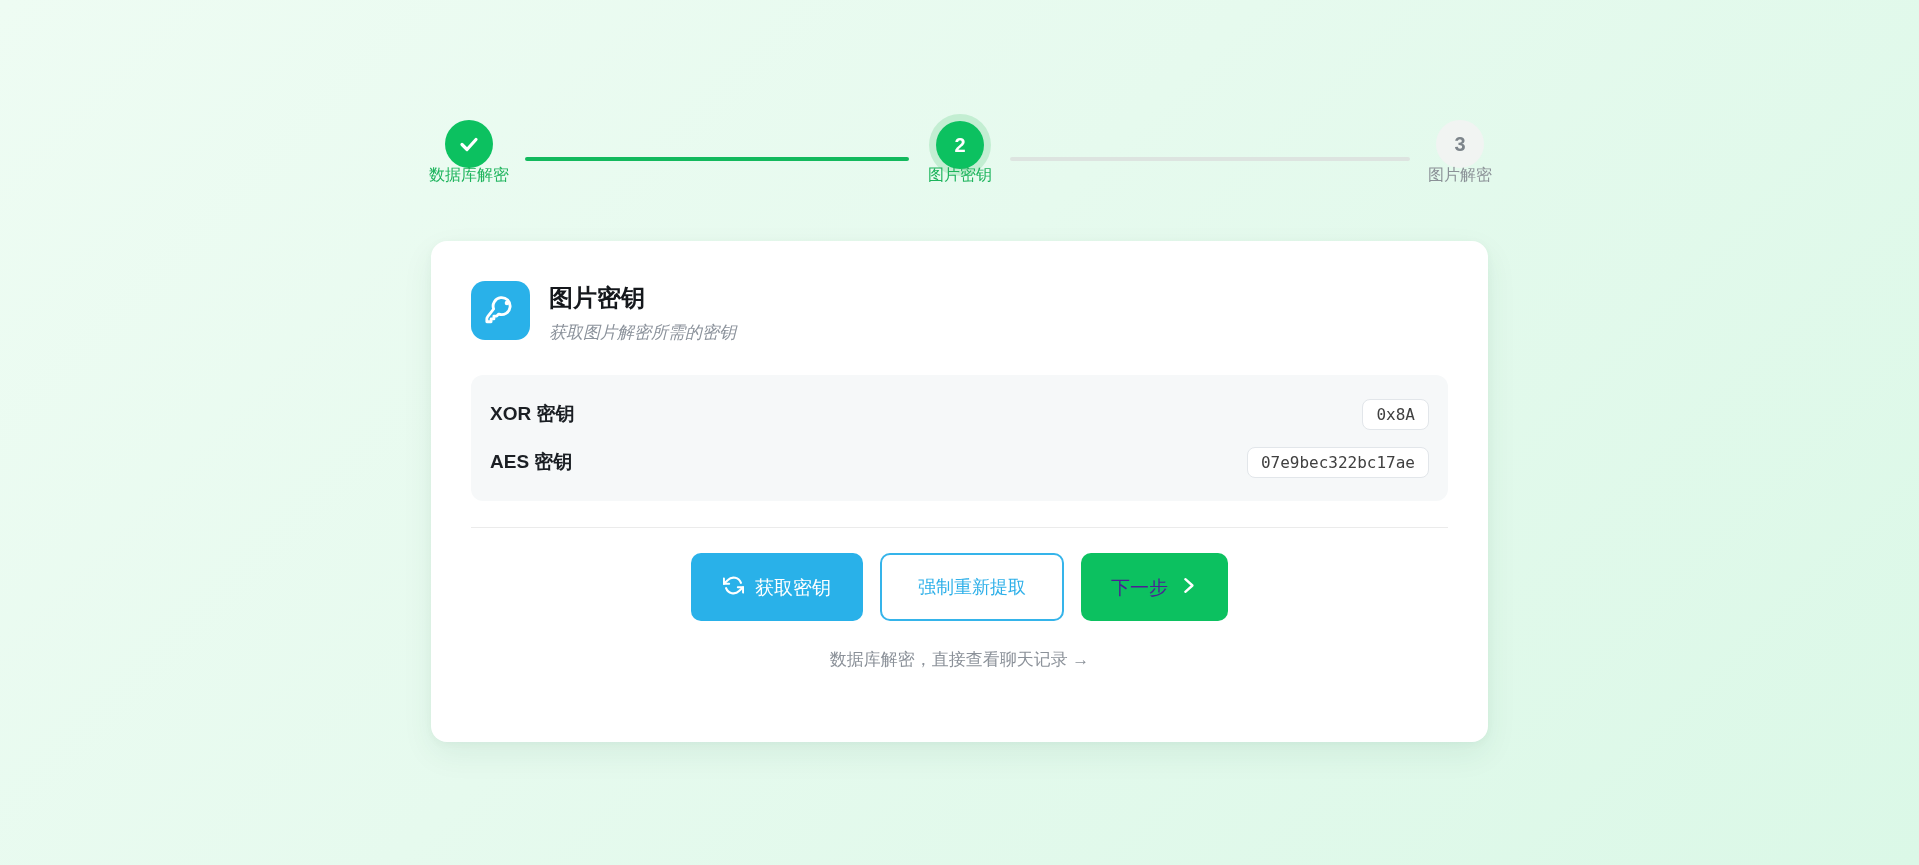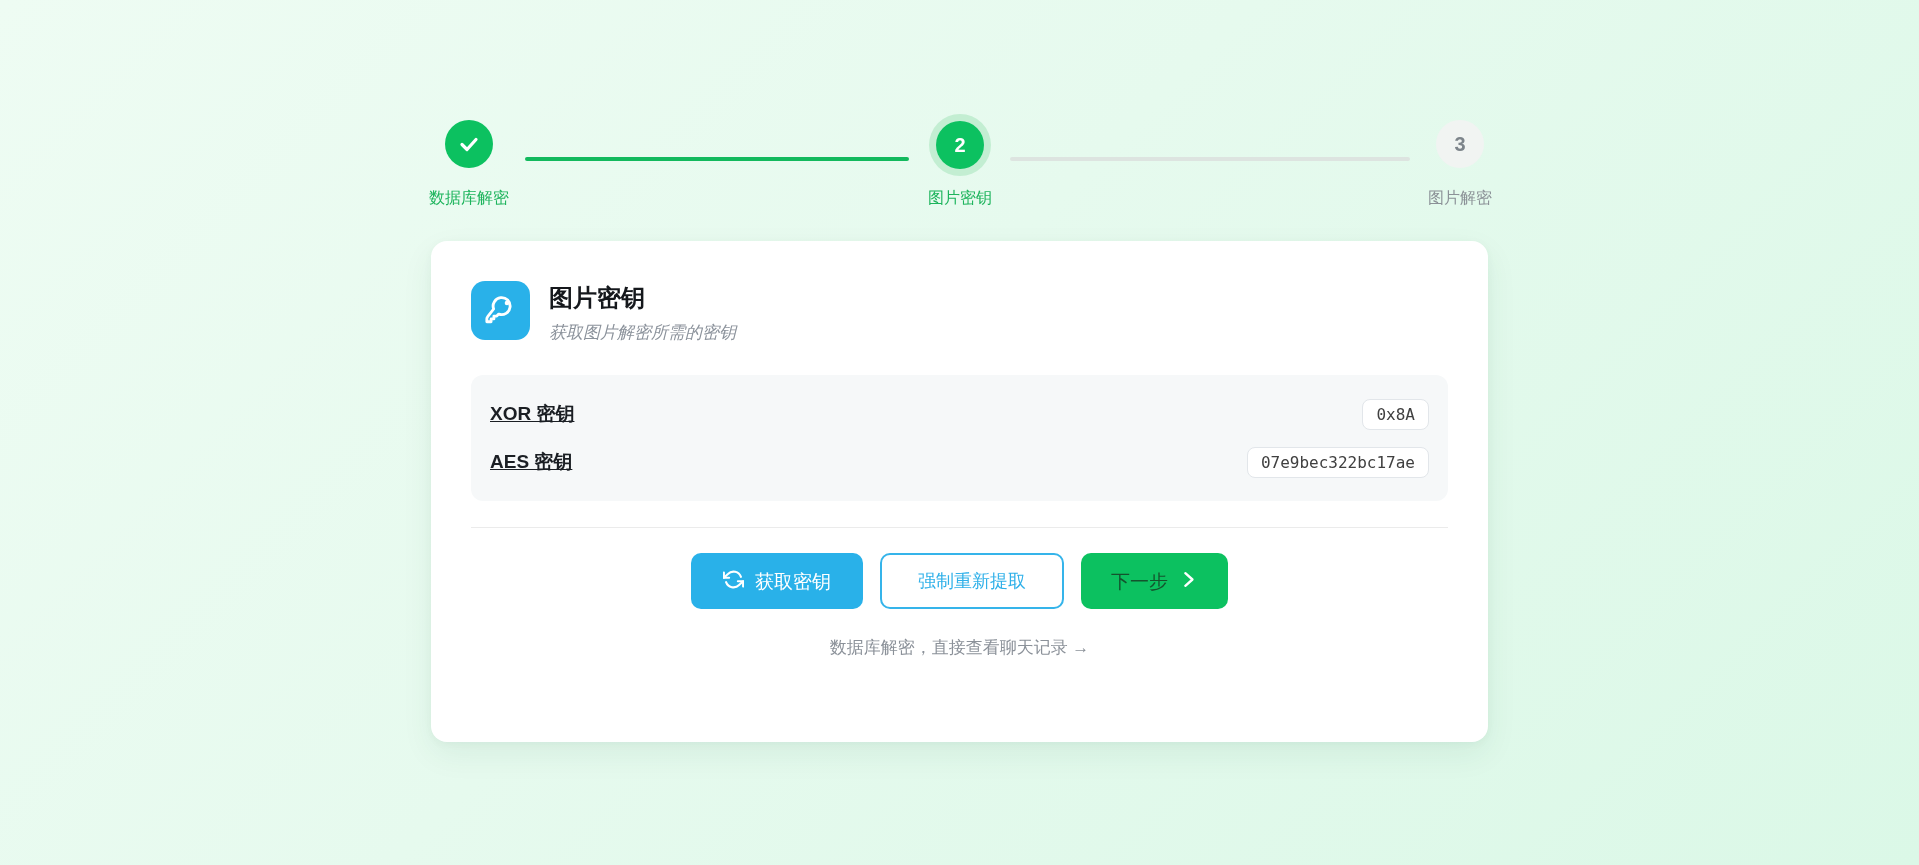--- a/index.html
+++ b/index.html
@@ -16,21 +16,21 @@
   .step-circle {
     position: absolute; top: 120px; width: 48px; height: 48px; border-radius: 50%;
     display: flex; align-items: center; justify-content: center;
     transform: translateX(-50%);
     font-weight: 700; font-size: 20px;
   }
   .step-circle.completed { background: #0cc160; color: #fff; }
   .step-circle.current   { background: #0cc160; color: #fff; box-shadow: 0 0 0 7px #c3eed2; top: 121px; }
   .step-circle.upcoming  { background: #f1f4f2; color: #7c848a; }
   .step-label {
-    position: absolute; top: 188px; transform: translateX(-50%);
+    position: absolute; top: 165px; transform: translateX(-50%);
     font-size: 16px; white-space: nowrap;
   }
   .step-label.active   { color: #1db45c; }
   .step-label.inactive { color: #8b9197; }
   .connector { position: absolute; top: 157px; height: 3.5px; border-radius: 2px; }
   .connector.done    { left: 525px;  width: 384px; background: #12b95d; }
   .connector.pending { left: 1010px; width: 400px; background: #dde4e0; }
   .check-icon svg { display: block; }
 
   
@@ -46,42 +46,42 @@
     display: flex; align-items: center; justify-content: center; flex: none;
   }
   .card-title { font-size: 24px; font-weight: 700; color: #15181c; margin-top: 1px; }
   .card-subtitle { font-size: 17px; color: #8b929b; margin-top: 7px; font-style: italic; }
 
   .kv-panel {
     margin-top: 31px; background: #f6f8f9; border-radius: 12px;
     padding: 15px 19px; height: 126px;
   }
   .kv-row { display: flex; align-items: center; justify-content: space-between; height: 48px; }
-  .kv-label { font-size: 19px; font-weight: 600; color: #1b1f24; text-decoration: underline; }
+  .kv-label { font-size: 19px; font-weight: 600; color: #1b1f24; }
   .kv-value {
     font-family: "DejaVu Sans Mono", "Liberation Mono", monospace;
     font-size: 16px; color: #404040; background: #ffffff;
     border: 1px solid #e2e6ea; border-radius: 8px; padding: 5px 13px;
   }
 
   .status-row { margin-top: 24px; display: flex; align-items: center; gap: 12px; }
   .status-row .txt { font-size: 17px; color: #8f959c; }
   .info-icon { display: flex; flex: none; }
 
   .divider { margin-top: 26px; height: 1px; background: #ebebeb; }
 
   .actions { margin-top: 25px; display: flex; justify-content: center; align-items: center; gap: 17px; }
   .btn {
-    height: 56px; border-radius: 10px; border: none; cursor: pointer;
+    height: 68px; border-radius: 10px; border: none; cursor: pointer;
     display: inline-flex; align-items: center; justify-content: center; gap: 11px;
     font-family: inherit; font-size: 19px; line-height: 1;
   }
   .btn-blue    { background: #29b1e9; color: #ffffff; padding: 0 32px; }
   .btn-outline { background: #ffffff; color: #2fb0e9; border: 2px solid #35b4ea; padding: 16px 36px; font-size: 18px; }
-  .btn-green   { background: #0cc160; color: #14532d; padding: 0 30px; }
+  .btn-green   { background: #0cc160; color: #4c1d95; padding: 0 30px; }
 
   .skip-link {
     margin-top: 27px; text-align: center; font-size: 17px; color: #8b9199;
     cursor: pointer; display: block; width: 100%;
   }
 </style>
 </head>
 <body>
 
 <div class="stepper">

